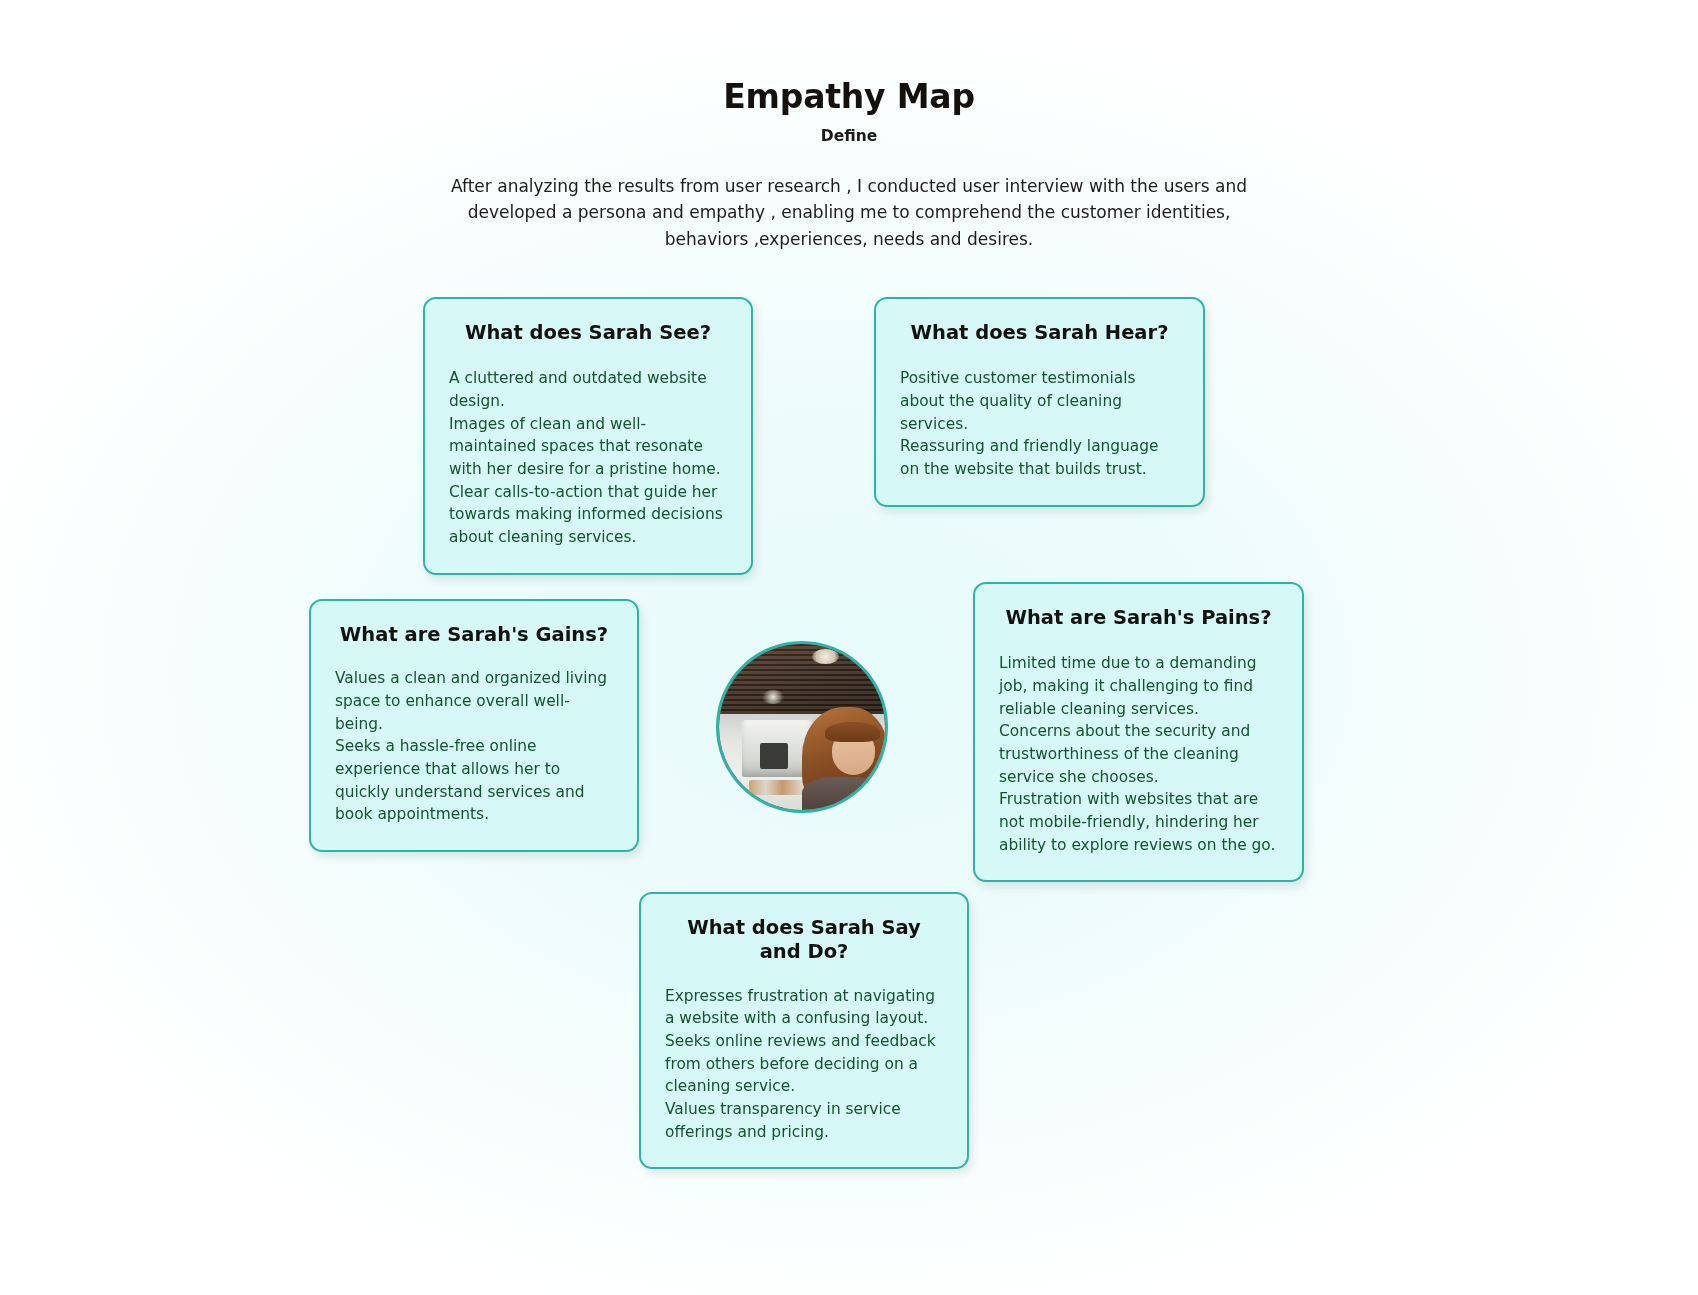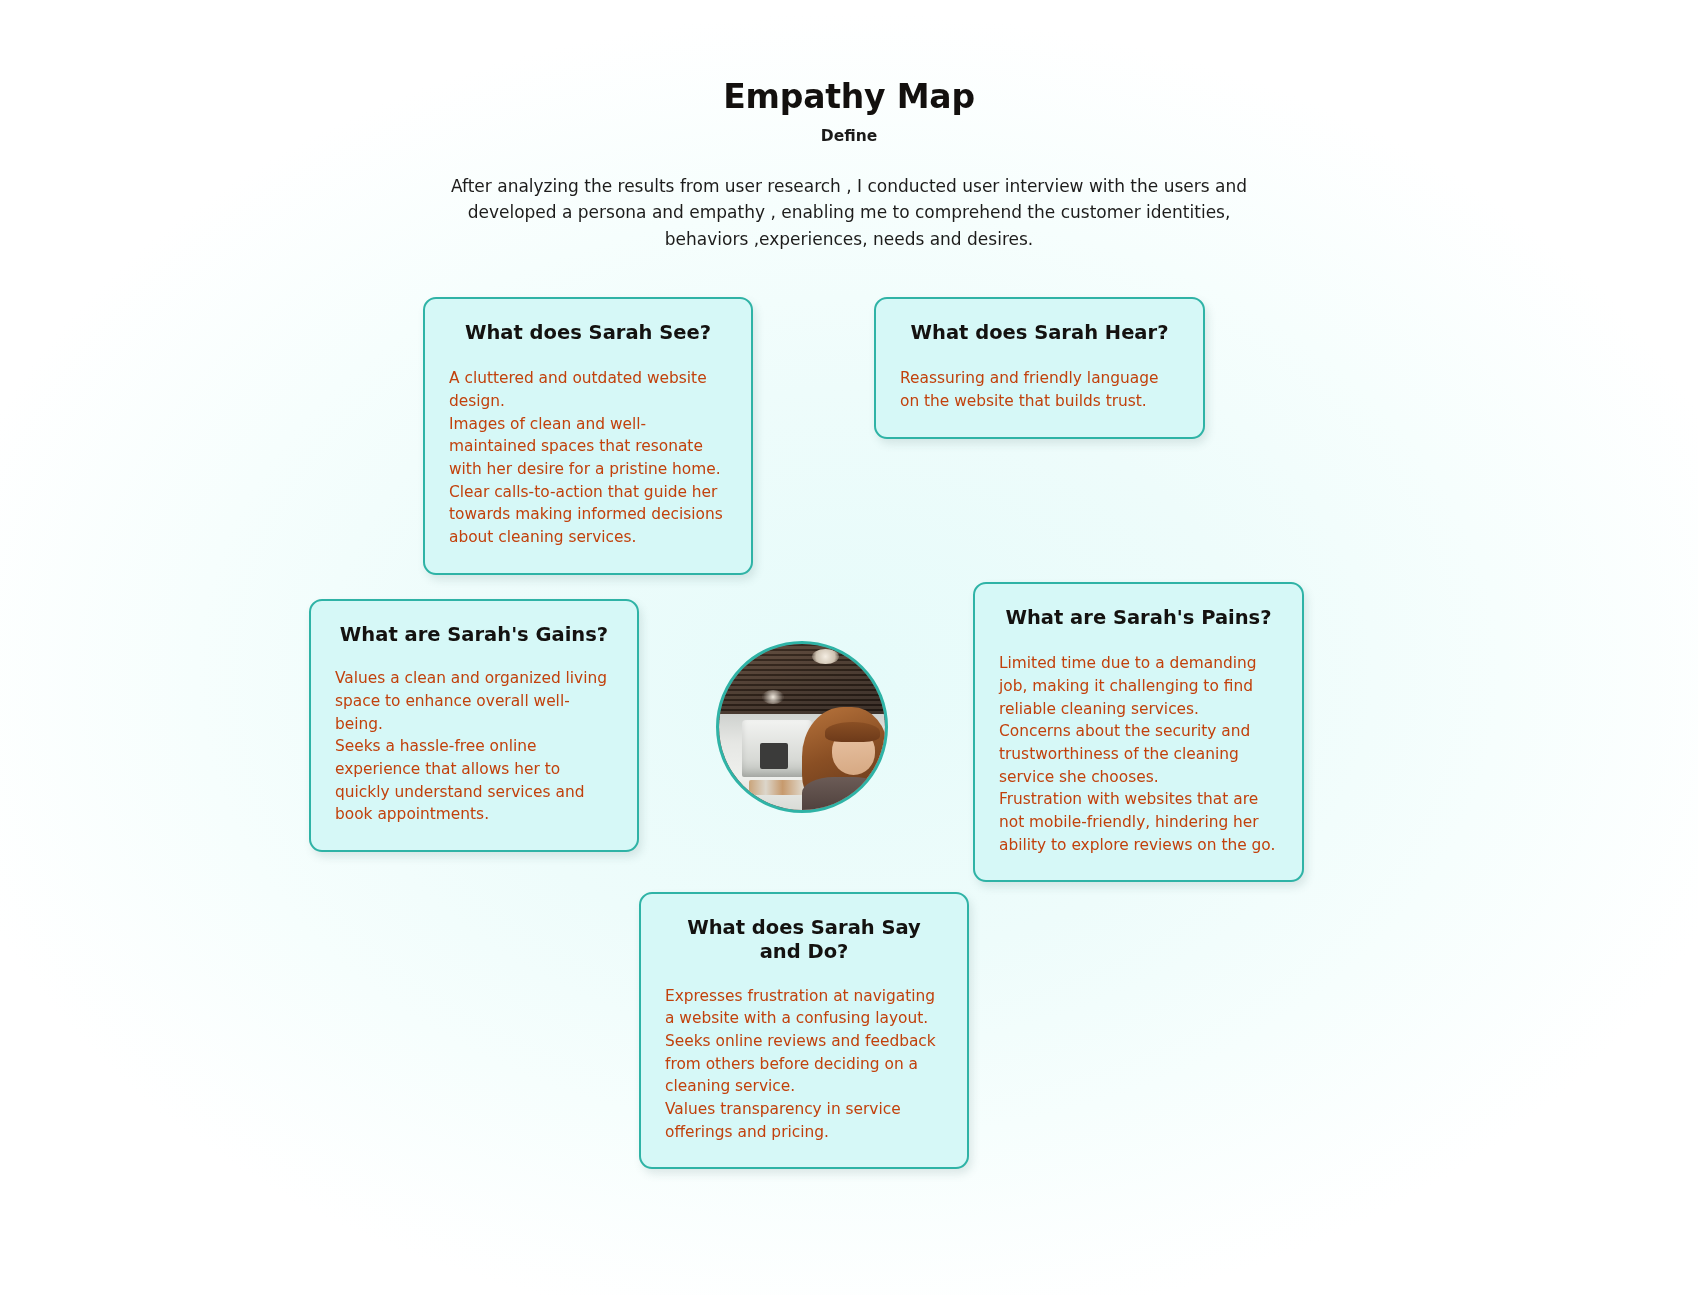--- a/index.html
+++ b/index.html
@@ -74,21 +74,21 @@
     font-size: 19.5px;
     font-weight: 700;
     color: #141210;
     margin-bottom: 22px;
     line-height: 1.25;
   }
 
   .card-body {
     font-size: 15.4px;
     line-height: 1.47;
-    color: #c2410c;
+    color: #14532d;
   }
 
   .card-body p { margin: 0; }
 
   
   .card-see   { left: 423px;  top: 297px;  width: 330px;  }
   .card-hear  { left: 874px;  top: 297px;  width: 331px;  }
   .card-gains { left: 309px;  top: 599px;  width: 330px;  }
   .card-pains { left: 973px;  top: 582px;  width: 331px;  }
   .card-saydo { left: 639px;  top: 892px;  width: 330px;  }
@@ -214,20 +214,21 @@
     <div class="card-body">
       <p>A cluttered and outdated website design.</p>
       <p>Images of clean and well-maintained spaces that resonate with her desire for a pristine home.</p>
       <p>Clear calls-to-action that guide her towards making informed decisions about cleaning services.</p>
     </div>
   </div>
 
   <div class="card card-hear">
     <div class="card-title">What does Sarah Hear?</div>
     <div class="card-body">
+      <p>Positive customer testimonials about the quality of cleaning services.</p>
       <p>Reassuring and friendly language on the website that builds trust.</p>
     </div>
   </div>
 
   <div class="card card-gains">
     <div class="card-title">What are Sarah's Gains?</div>
     <div class="card-body">
       <p>Values a clean and organized living space to enhance overall well-being.</p>
       <p>Seeks a hassle-free online experience that allows her to quickly understand services and book appointments.</p>
     </div>

